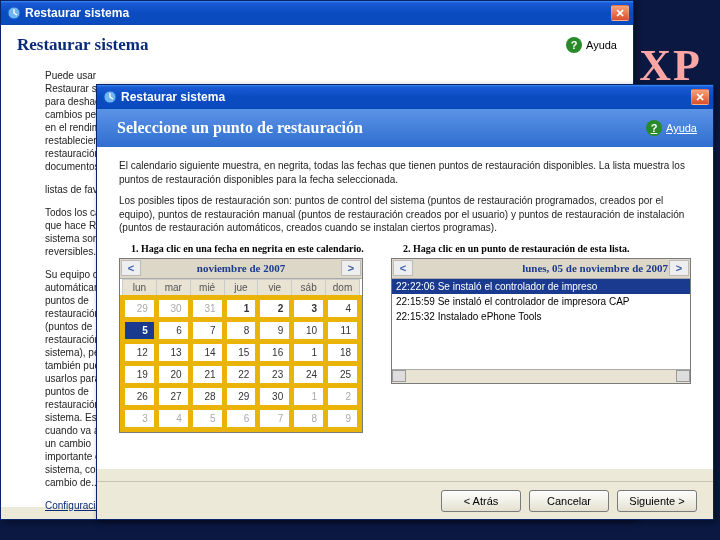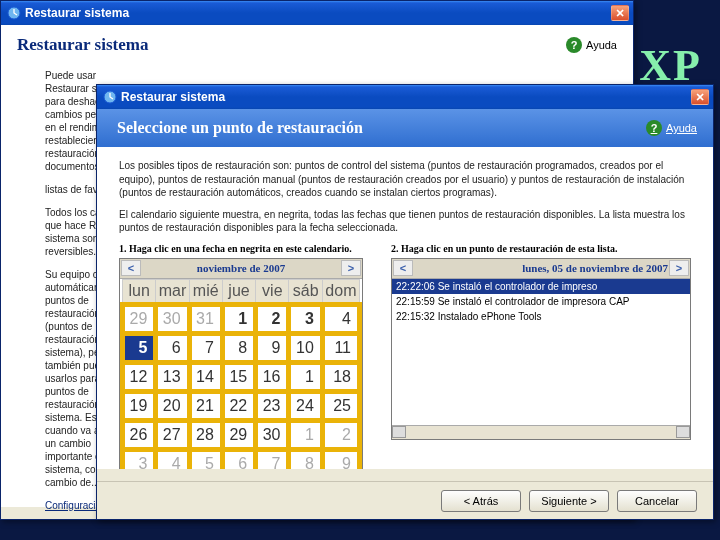--- a/index.html
+++ b/index.html
@@ -7,21 +7,21 @@
     width: 720px; height: 540px;
     background: #0a1842;
     font-family: Tahoma, Arial, sans-serif;
     font-size: 11px;
     overflow: hidden;
     position: relative;
   }
   .bg-xp {
     position: absolute; top: 40px; right: 18px;
     font: bold 44px "Times New Roman", serif;
-    color: #86efac; letter-spacing: 2px;
+    color: #fca5a5; letter-spacing: 2px;
   }
   .bg-clock {
     position: absolute; right: 30px; top: 240px;
     width: 180px; height: 180px; border-radius: 50%;
     background: radial-gradient(circle, rgba(80,110,170,0.4) 0%, rgba(10,24,66,0) 70%);
     border: 10px solid rgba(120,150,210,0.25);
   }
 
   
   .win {
@@ -77,52 +77,52 @@
     background: linear-gradient(to bottom,#5b93e6,#2f6ed0);
     padding: 10px 16px 10px 20px; color:#fff;
     display:flex; align-items:center;
   }
   .win2 .header2 .h2title { font: bold 16px Tahoma; flex:1; }
   .win2 .header2 .help2 { display:flex;align-items:center;gap:4px;color:#fff;text-decoration:underline;font-size:11px; }
   .win2 .body2 { background:#fff; padding: 12px 22px 8px; height: calc(100% - 24px - 48px - 40px); overflow:hidden; }
   .desc { font-size:10px; color:#222; line-height:1.35; margin-bottom:8px; }
   .cols { display:flex; gap:14px; }
   .col { flex:1; }
-  .col h4 { font: bold 10px Tahoma; margin-bottom:4px; }
+  .col h4 { font: bold 10px Tahoma; margin-bottom:4px;margin-left:12px; }
 
   
   .cal { border:1px solid #7a7a7a; width: 244px; }
   .cal-nav {
     display:flex; align-items:center; background:#dcd7c6;
     border-bottom:1px solid #aaa; height:20px;
   }
   .cal-nav .arrow {
     width:20px; text-align:center; color:#3b5fab; font-weight:bold; cursor:default;
     background:#eee; border:1px solid #bbb; margin:1px; height:16px; line-height:14px;
   }
   .cal-nav .month { flex:1; text-align:center; font:bold 11px Tahoma; color:#1a3a90; }
-  .cal table { width:100%; border-collapse:collapse; font-size:16px; background:#fff; }
+  .cal table { width:100%; border-collapse:collapse; font-size:10px; background:#fff; }
   .cal th { background:#e8e3d2; color:#555; font-weight:normal; padding:2px 0; border:1px solid #ccc; }
   .cal td { text-align:right; padding:3px 6px 3px 0; border:5px solid #eab308; color:#333; height:20px; }
   .cal td.bold { font-weight:bold; }
   .cal td.sel { background:#1a3a90; color:#fff; font-weight:bold; }
   .cal td.dim { color:#aaa; }
 
   
   .rplist { border:1px solid #7a7a7a; width: 300px; }
   .rplist .rp-nav {
     display:flex; align-items:center; background:#dcd7c6;
     border-bottom:1px solid #aaa; height:20px;
   }
   .rplist .rp-nav .arrow {
     width:20px; text-align:center; color:#3b5fab; font-weight:bold; cursor:default;
     background:#eee; border:1px solid #bbb; margin:1px; height:16px; line-height:14px;
   }
   .rplist .rp-nav .rpdate { flex:1; text-align:right; font:bold 11px Tahoma; color:#1a3a90; }
-  .rplist .items { height: 160px; background:#fff; font-size:10px; overflow:hidden; position:relative; }
+  .rplist .items { height: 104px; background:#fff; font-size:10px; overflow:hidden; position:relative; }
   .rplist .row { padding:2px 4px; white-space:nowrap; overflow:hidden; text-overflow:ellipsis; }
   .rplist .row.sel { background:#1a3a90; color:#fff; }
   .rplist .hscroll {
     position:absolute; bottom:0; left:0; right:0; height:14px;
     background:#e8e3d2; border-top:1px solid #aaa;
     display:flex; align-items:center;
   }
   .rplist .hscroll .sbtn { width:14px; height:12px; background:#ddd; border:1px solid #999; }
 
   
@@ -191,22 +191,22 @@
     </span>
   </div>
   <div class="header2">
     <span class="h2title">Seleccione un punto de restauración</span>
     <span class="help2">
       <span class="help-icon">?</span>
       <span>Ayuda</span>
     </span>
   </div>
   <div class="body2">
+    <div class="desc">El calendario siguiente muestra, en negrita, todas las fechas que tienen puntos de restauración disponibles. La lista muestra los puntos de restauración disponibles para la fecha seleccionada.</div>
     <div class="desc">Los posibles tipos de restauración son: puntos de control del sistema (puntos de restauración programados, creados por el equipo), puntos de restauración manual (puntos de restauración creados por el usuario) y puntos de restauración de instalación (puntos de restauración automáticos, creados cuando se instalan ciertos programas).</div>
-    <div class="desc">El calendario siguiente muestra, en negrita, todas las fechas que tienen puntos de restauración disponibles. La lista muestra los puntos de restauración disponibles para la fecha seleccionada.</div>
     <div class="cols">
       <div class="col">
         <h4>1. Haga clic en una fecha en negrita en este calendario.</h4>
         <div class="cal">
           <div class="cal-nav">
             <span class="arrow">&lt;</span>
             <span class="month">noviembre de 2007</span>
             <span class="arrow">&gt;</span>
           </div>
           <table>
@@ -297,16 +297,16 @@
               <span style="flex:1"></span>
               <span class="sbtn"></span>
             </div>
           </div>
         </div>
       </div>
     </div>
   </div>
   <div class="footer">
     <span class="btn">&lt;  Atrás</span>
+    <span class="btn">Cancelar</span>
     <span class="btn">Siguiente  &gt;</span>
-    <span class="btn">Cancelar</span>
   </div>
 </div>
 
 </body></html>

